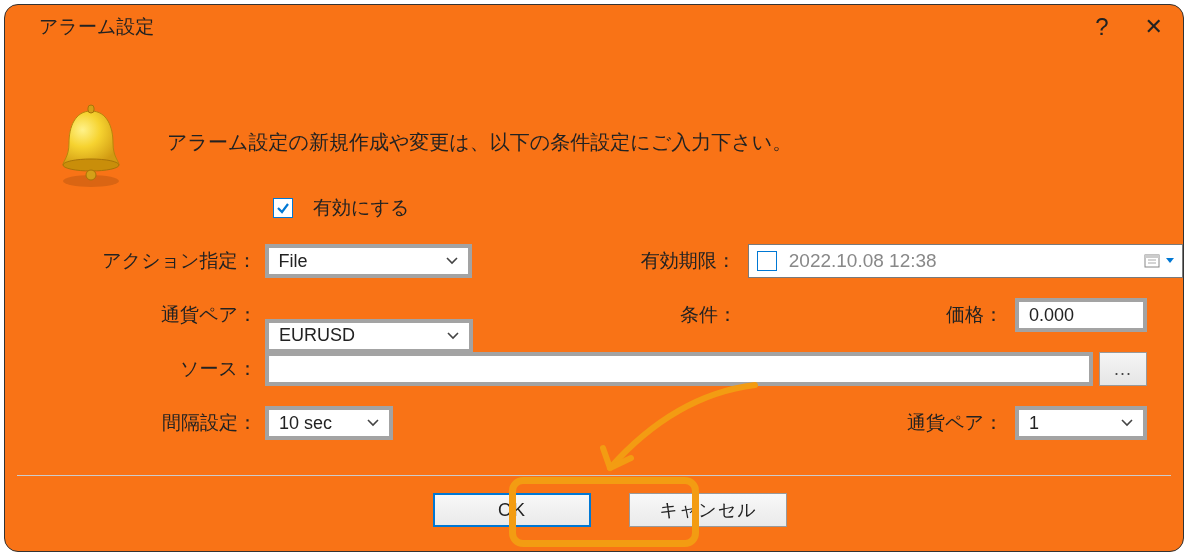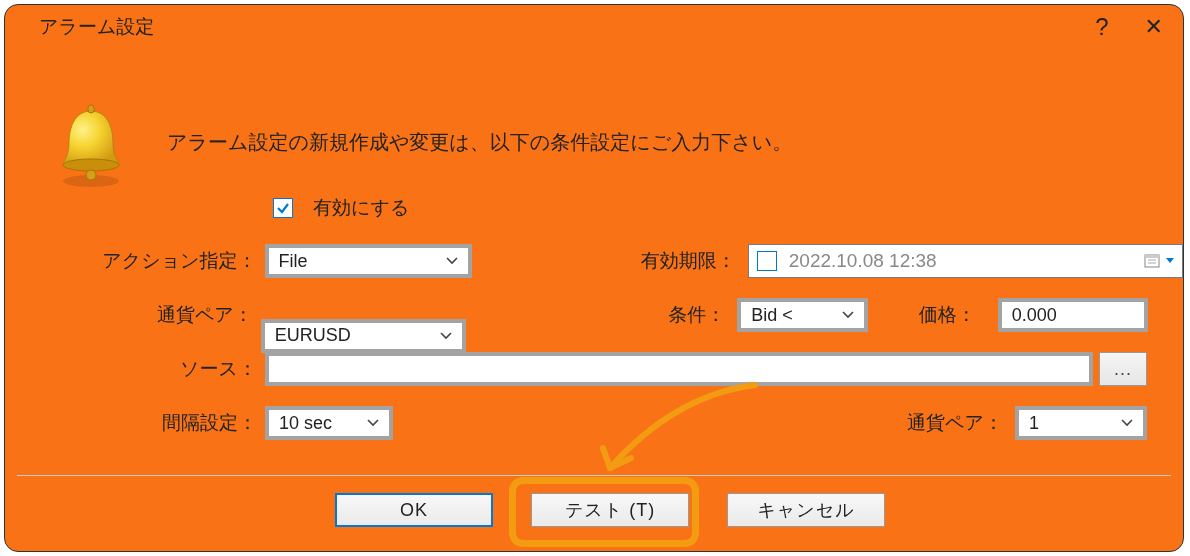--- a/index.html
+++ b/index.html
@@ -94,21 +94,21 @@
       transform: translateY(-50%);
       width: 12px; height: 8px;
     }
 
     .combo.action { width: 208px; }
     .combo.symbol { width: 208px; margin-top: 41px; }
     .combo.condition { width: 132px; margin-left: 4px; }
     .combo.interval { width: 128px; }
     .combo.maxrep { width: 132px; margin-left: 4px; }
 
-    .textbox.price { width: 152px; margin-left: 14px; }
+    .textbox.price { width: 132px; margin-left: 4px; }
     .textbox.source { width: 828px; }
 
     .date-field {
       height: 34px; width: 436px;
       border: 1px solid #7a7a7a;
       background: #fff;
       display: inline-flex; align-items: center;
       padding: 0 8px; gap: 12px;
       position: relative;
       margin-left: 4px;
@@ -255,26 +255,20 @@
     <div class="row">
       <span class="label left-col">通貨ペア：</span>
       <div class="combo symbol">
         <span>EURUSD</span>
         <svg class="chevron" viewBox="0 0 12 8">
             <path d="M1 1 L6 6 L11 1" stroke="#444" stroke-width="1.6" fill="none"></path>
           </svg>
       </div>
       <span class="spacer-mid"></span>
       <span class="label mid-col">条件：</span>
-      <div class="combo condition">
-        <span>Bid &lt;</span>
-        <svg class="chevron" viewBox="0 0 12 8">
-            <path d="M1 1 L6 6 L11 1" stroke="#444" stroke-width="1.6" fill="none"></path>
-          </svg>
-      </div>
       <span style="flex:1"></span>
       <span class="label far-col">価格：</span>
       <div class="textbox price">
         <span>0.000</span>
       </div>
       <span style="width:36px"></span>
     </div>
 
     <div class="row">
       <span class="label left-col">ソース：</span>
@@ -312,22 +306,19 @@
   <svg class="arrow-svg" viewBox="0 0 180 110">
     <path d="M170 5 Q90 15 25 88" stroke="#f39c12" stroke-width="6" fill="none" stroke-linecap="round"></path>
     <path d="M25 88 L18 68 M25 88 L46 78" stroke="#f39c12" stroke-width="6" fill="none" stroke-linecap="round"></path>
   </svg>
 
   <div class="button-bar">
     <button class="btn ok">
         <span>OK</span>
       </button>
     <button class="btn">
-        <span>テスト (T)</span>
-      </button>
-    <button class="btn">
         <span>キャンセル</span>
       </button>
   </div>
 
   <div class="highlight-ring"></div>
 
 </div>
 
 </body></html>

